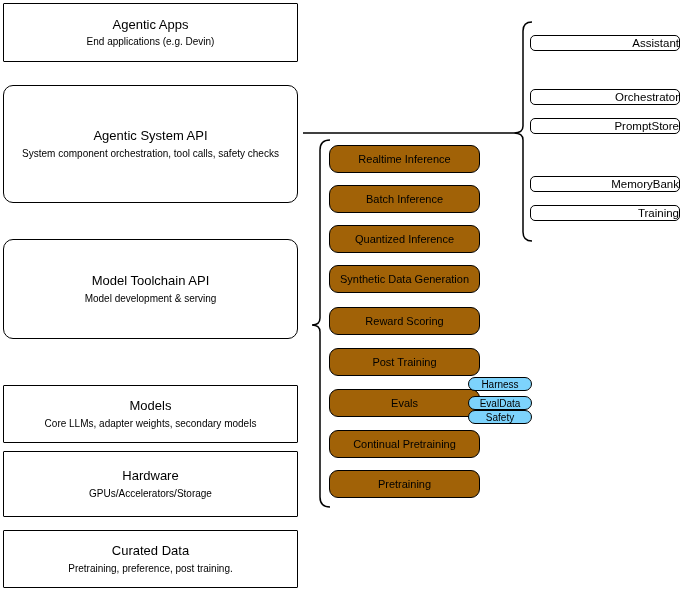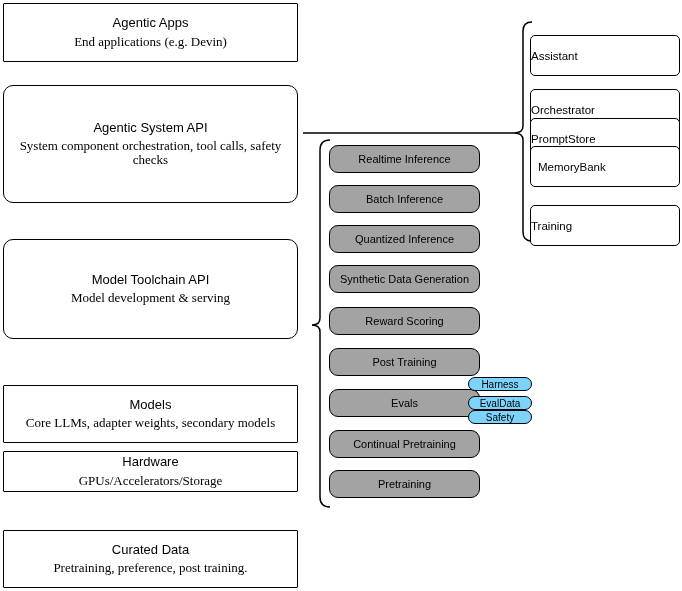--- a/index.html
+++ b/index.html
@@ -12,31 +12,31 @@
     overflow:hidden;
   }
   .lbox{
     position:absolute;left:3px;width:295px;
     border:1.5px solid #000;border-radius:1px;background:#fff;
     display:flex;flex-direction:column;align-items:center;justify-content:center;
     gap:4px;box-sizing:border-box;text-align:center;z-index:2;
   }
   .lbox.r28{border-radius:10px;}
   .lbox .title{font-size:13px;line-height:1.1;}
-  .lbox .subtitle{font-size:13px;line-height:1.1;font-family:Liberation Serif, serif;}
+  .lbox .subtitle{font-size:10px;line-height:1.1;}
   .mbox{
     position:absolute;left:329px;width:151px;height:28px;
-    border:1.5px solid #000;border-radius:9px;background:#a3a3a3;
+    border:1.5px solid #000;border-radius:9px;background:#a16207;
     display:flex;align-items:center;justify-content:center;
     font-size:11px;box-sizing:border-box;z-index:2;white-space:nowrap;
   }
   .rbox{
-    position:absolute;left:530px;width:150px;height:41px;
+    position:absolute;left:530px;width:150px;height:16px;
     border:1.5px solid #000;border-radius:5px;background:#fff;
-    display:flex;align-items:center;justify-content:flex-start;
+    display:flex;align-items:center;justify-content:flex-end;
     font-size:11.5px;box-sizing:border-box;z-index:2;white-space:nowrap;
   }
   .oval{
     position:absolute;left:468px;width:64px;height:14px;
     border:1.5px solid #000;border-radius:9px;background:#7dd3fc;
     display:flex;align-items:center;justify-content:center;
     font-size:10px;box-sizing:border-box;z-index:3;white-space:nowrap;
   }
   .links{position:absolute;left:0;top:0;width:682px;height:591px;z-index:1;pointer-events:none;}
 </style>
@@ -60,21 +60,21 @@
     <div class="subtitle">System component orchestration, tool calls, safety checks</div>
   </div>
   <div class="lbox r28" style="top:239px;height:100px;">
     <div class="title">Model Toolchain API</div>
     <div class="subtitle">Model development &amp; serving</div>
   </div>
   <div class="lbox" style="top:385px;height:58px;">
     <div class="title">Models</div>
     <div class="subtitle">Core LLMs, adapter weights, secondary models</div>
   </div>
-  <div class="lbox" style="top:451px;height:41px;">
+  <div class="lbox" style="top:451px;height:66px;">
     <div class="title">Hardware</div>
     <div class="subtitle">GPUs/Accelerators/Storage</div>
   </div>
   <div class="lbox" style="top:530px;height:58px;">
     <div class="title">Curated Data</div>
     <div class="subtitle">Pretraining, preference, post training.</div>
   </div>
 
   <div class="mbox" style="top:145px;">
     <span>Realtime Inference</span>
@@ -116,20 +116,20 @@
 
   <div class="rbox" style="top:35px;">
     <span>Assistant</span>
   </div>
   <div class="rbox" style="top:89px;">
     <span>Orchestrator</span>
   </div>
   <div class="rbox" style="top:118px;">
     <span>PromptStore</span>
   </div>
-  <div class="rbox" style="top:146px;padding-left:7px;">
+  <div class="rbox" style="top:176px;padding-left:7px;">
     <span>MemoryBank</span>
   </div>
   <div class="rbox" style="top:205px;">
     <span>Training</span>
   </div>
 
 </div>
 
 </body></html>

